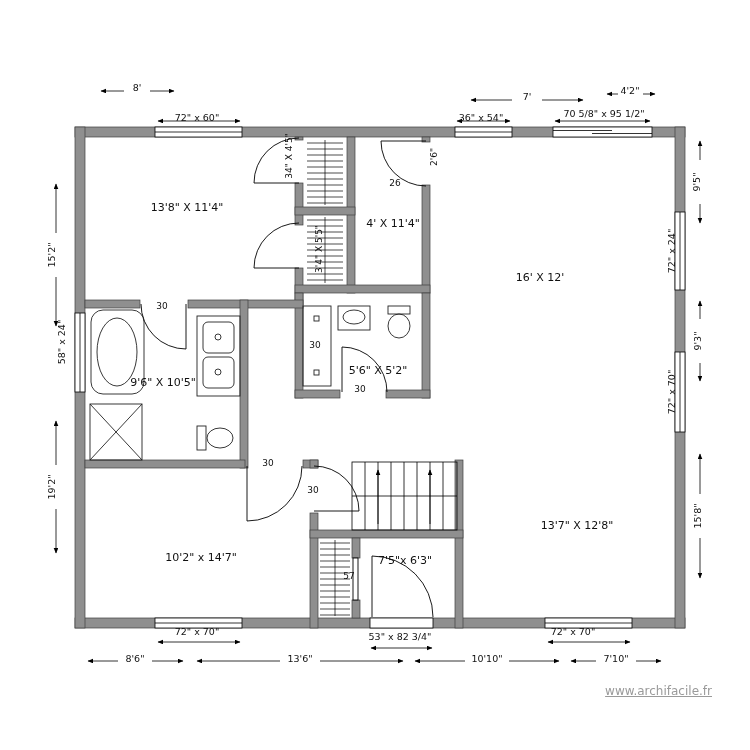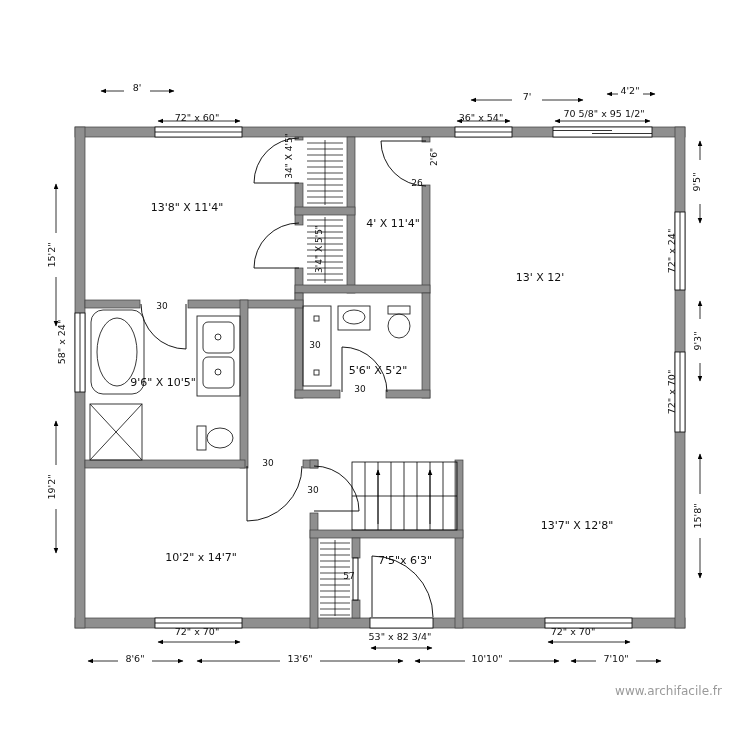--- a/index.html
+++ b/index.html
@@ -3,21 +3,21 @@
 <meta charset="utf-8">
 <style>
   html,body{margin:0;padding:0;background:#ffffff;}
   body{width:750px;height:750px;overflow:hidden;font-family:"DejaVu Sans","Liberation Sans",sans-serif;}
   .plan{position:relative;width:750px;height:750px;background:#fff;}
   .plan svg{position:absolute;left:0;top:0;}
   .lbl{position:absolute;transform:translate(-50%,-50%);font-size:11px;color:#111;white-space:nowrap;line-height:1;}
   .lbl.sm{font-size:9.5px;}
   .lbl.xs{font-size:9px;}
   .lbl.rot{transform:translate(-50%,-50%) rotate(-90deg);}
-  .watermark{position:absolute;right:28px;top:684px;font-size:12px;color:#9a9a9a;}
+  .watermark{position:absolute;right:38px;top:684px;font-size:12px;color:#9a9a9a;text-decoration:underline;}
 </style>
 </head>
 <body>
 
 <div class="plan">
 
   <svg width="750" height="750" viewBox="0 0 750 750">
     <defs>
       <marker id="ah" markerWidth="8" markerHeight="8" refX="6.5" refY="3" orient="auto">
         <path d="M0,0 L7,3 L0,6 Z" fill="#000"></path>
@@ -236,21 +236,21 @@
       <line x1="700" y1="204" x2="700" y2="223" marker-end="url(#ah)"></line>
       <line x1="700" y1="319" x2="700" y2="301" marker-end="url(#ah)"></line>
       <line x1="700" y1="363" x2="700" y2="381" marker-end="url(#ah)"></line>
       <line x1="700" y1="494" x2="700" y2="454" marker-end="url(#ah)"></line>
       <line x1="700" y1="538" x2="700" y2="578" marker-end="url(#ah)"></line>
     </g>
   </svg>
 
   <div class="lbl" style="left:187px;top:207px">13'8" X 11'4"</div>
   <div class="lbl" style="left:393px;top:223px">4' X 11'4"</div>
-  <div class="lbl" style="left:540px;top:277px">13' X 12'</div>
+  <div class="lbl" style="left:540px;top:277px">16' X 12'</div>
   <div class="lbl" style="left:163px;top:382px">9'6" X 10'5"</div>
   <div class="lbl" style="left:378px;top:370px">5'6" X 5'2"</div>
   <div class="lbl" style="left:201px;top:557px">10'2" x 14'7"</div>
   <div class="lbl" style="left:405px;top:560px">7'5"x 6'3"</div>
   <div class="lbl" style="left:577px;top:525px">13'7" X 12'8"</div>
 
   <div class="lbl sm" style="left:197px;top:118px">72" x 60"</div>
   <div class="lbl sm" style="left:481px;top:118px">36" x 54"</div>
   <div class="lbl sm" style="left:604px;top:114px">70 5/8" x 95 1/2"</div>
   <div class="lbl sm rot" style="left:62px;top:342px">58" x 24"</div>
@@ -266,21 +266,21 @@
   <div class="lbl sm rot" style="left:52px;top:255px">15'2"</div>
   <div class="lbl sm rot" style="left:52px;top:487px">19'2"</div>
   <div class="lbl sm rot" style="left:697px;top:182px">9'5"</div>
   <div class="lbl sm rot" style="left:698px;top:341px">9'3"</div>
   <div class="lbl sm rot" style="left:698px;top:516px">15'8"</div>
   <div class="lbl sm" style="left:135px;top:659px">8'6"</div>
   <div class="lbl sm" style="left:300px;top:659px">13'6"</div>
   <div class="lbl sm" style="left:487px;top:659px">10'10"</div>
   <div class="lbl sm" style="left:616px;top:659px">7'10"</div>
 
-  <div class="lbl xs" style="left:417px;top:183px">26</div>
+  <div class="lbl xs" style="left:395px;top:183px">26</div>
   <div class="lbl xs rot" style="left:434px;top:157px">2'6"</div>
   <div class="lbl xs" style="left:162px;top:306px">30</div>
   <div class="lbl xs" style="left:315px;top:345px">30</div>
   <div class="lbl xs" style="left:360px;top:389px">30</div>
   <div class="lbl xs" style="left:268px;top:463px">30</div>
   <div class="lbl xs" style="left:313px;top:490px">30</div>
   <div class="lbl xs" style="left:349px;top:576px">57</div>
 
   <div class="lbl xs rot" style="left:289px;top:156px">34" X 4'5"</div>
   <div class="lbl xs rot" style="left:319px;top:249px">3'4" X 5'5"</div>

